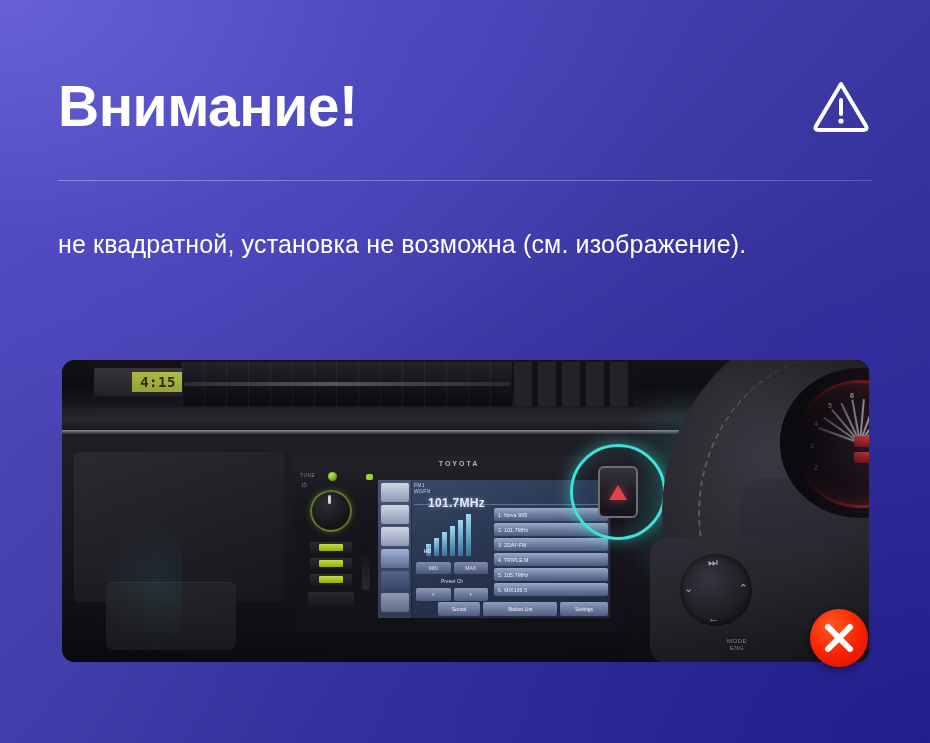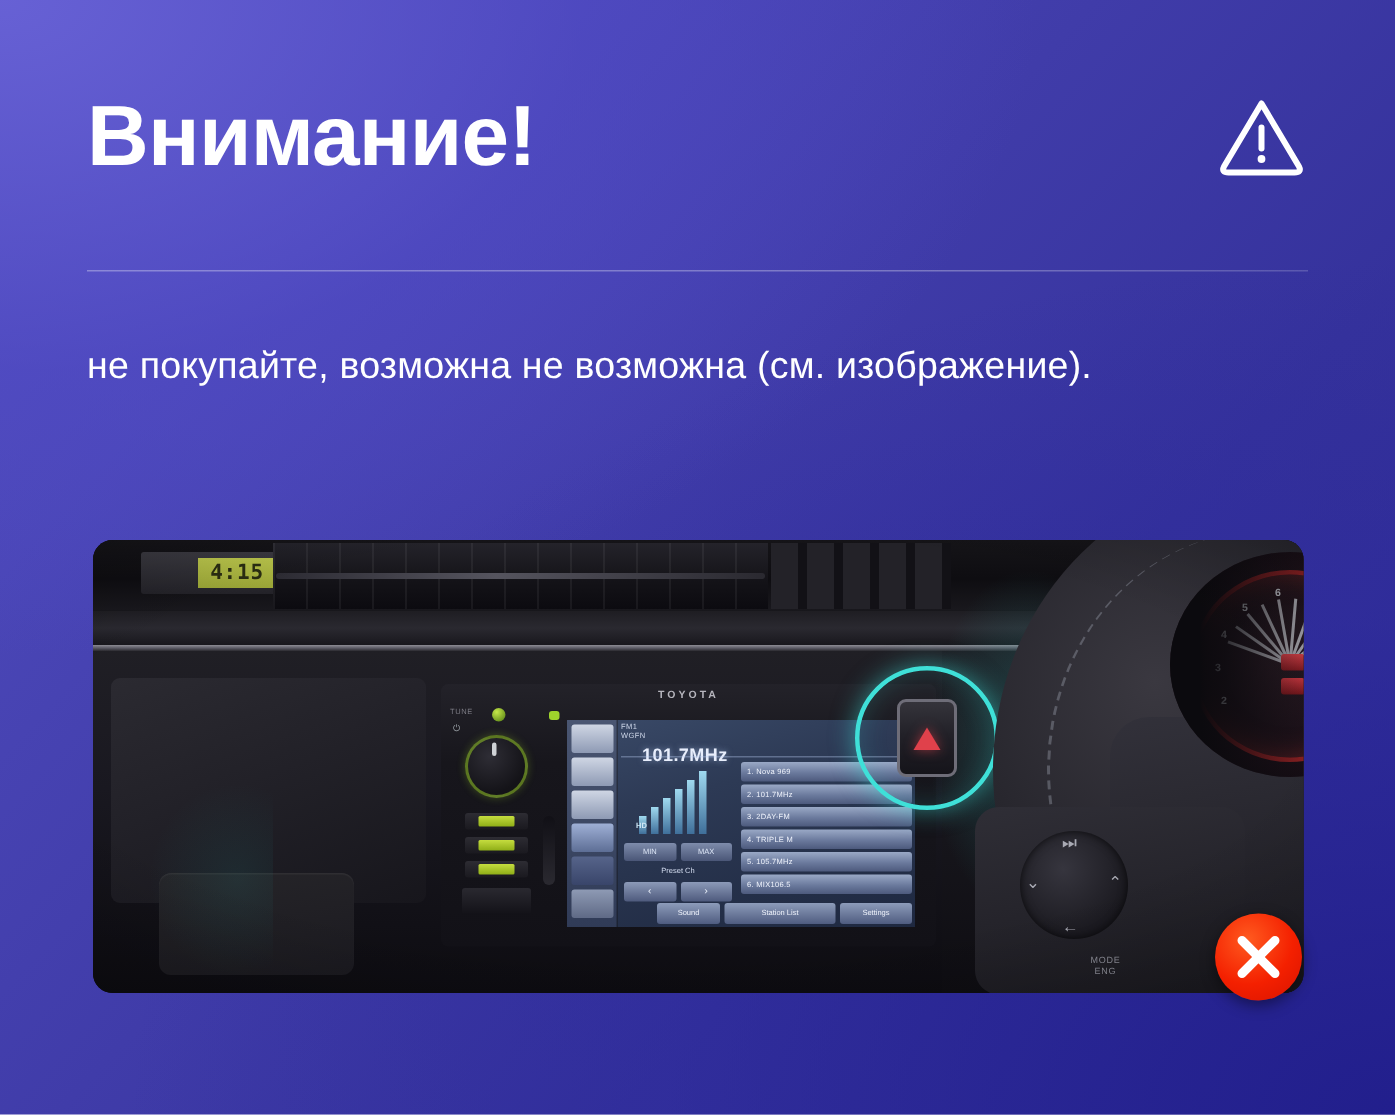--- a/index.html
+++ b/index.html
@@ -7,21 +7,21 @@
   body {
     font-family:"Liberation Sans", sans-serif;
     background:
       radial-gradient(120% 95% at 0% 0%, rgba(104,98,214,0.95) 0%, rgba(82,76,200,0.55) 35%, rgba(60,56,175,0) 62%),
       radial-gradient(130% 110% at 100% 100%, rgba(33,30,140,0.95) 0%, rgba(43,40,155,0.45) 40%, rgba(60,56,175,0) 70%),
       linear-gradient(133deg, #514dbb 0%, #4a46b6 22%, #403ca9 45%, #35329c 68%, #2e2b93 100%);
     position:relative;
   }
 
   
-  .header { position:absolute; left:58px; top:55px; width:814px; height:72px; }
+  .header { position:absolute; left:58px; top:70px; width:814px; height:72px; }
   .page-title {
     color:#ffffff; font-size:57px; font-weight:bold; letter-spacing:-0.5px;
     line-height:72px; white-space:nowrap;
   }
   .warn-badge { position:absolute; right:0; top:6px; width:62px; height:60px; }
   .warn-badge svg { display:block; width:62px; height:60px; }
 
   .divider {
     position:absolute; left:58px; top:180px; width:814px; height:1px;
     background:linear-gradient(90deg, rgba(255,255,255,0.32) 0%, rgba(255,255,255,0.30) 70%, rgba(255,255,255,0.18) 100%);
@@ -318,21 +318,21 @@
       <path d="M31 8 L56 50 Q58 54 53 54 L9 54 Q4 54 6 50 Z" fill="none" stroke="#ffffff" stroke-width="4" stroke-linejoin="round"></path>
       <line x1="31" y1="24" x2="31" y2="38" stroke="#ffffff" stroke-width="4" stroke-linecap="round"></line>
       <circle cx="31" cy="45" r="2.6" fill="#ffffff"></circle>
     </svg>
   </div>
 </div>
 
 <div class="divider"></div>
 
 <div class="body-copy">
-  <div class="body-line">не покупайте, возможна не возможна (см. изображение).</div>
+  <div class="body-line">не квадратной, установка не возможна (см. изображение).</div>
 </div>
 
 <div class="photo">
   <div class="photo-inner">
 
     <div class="dash-top"></div>
     <div class="clock">
       <div class="clock-lcd">4:15</div>
     </div>
     <div class="vent-block"></div>

